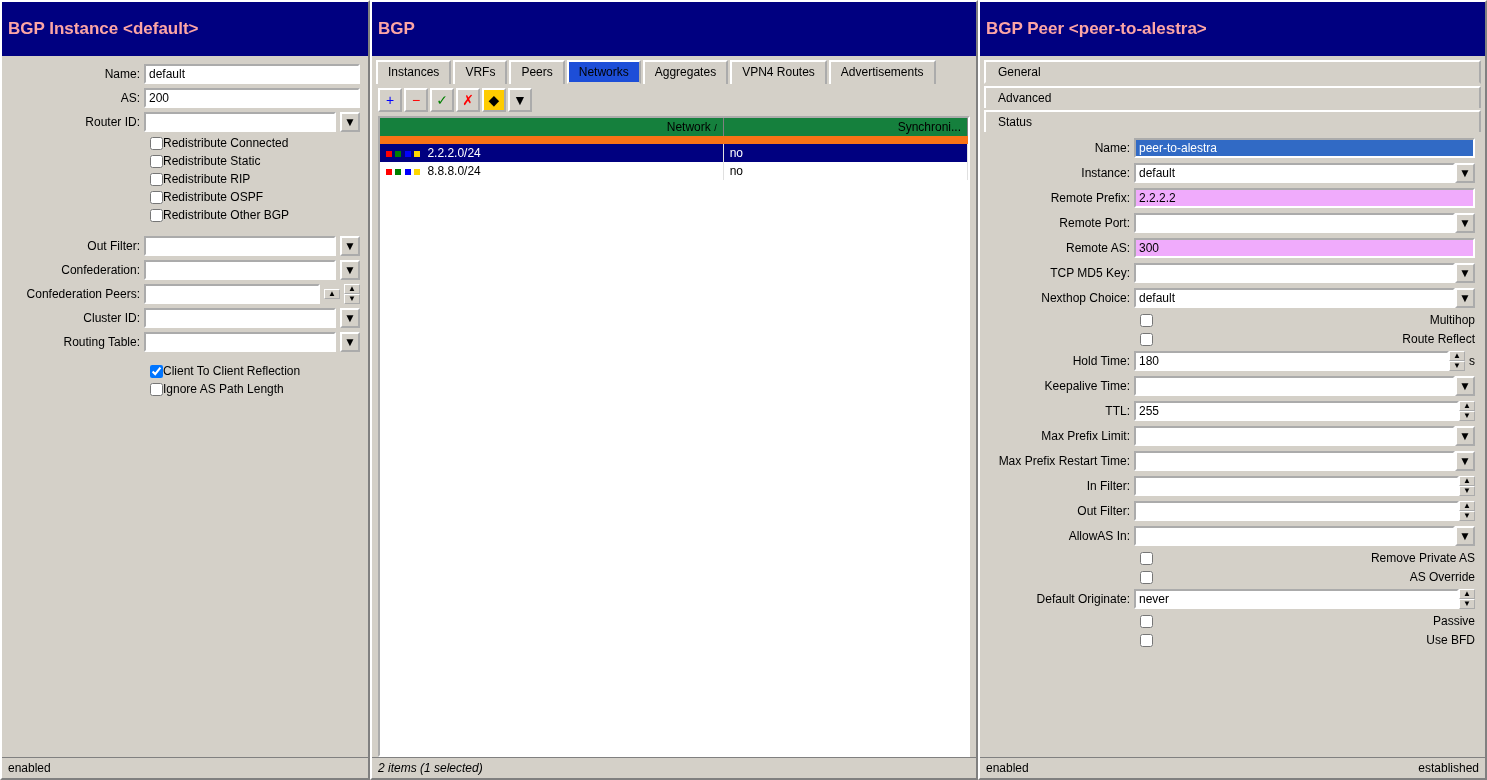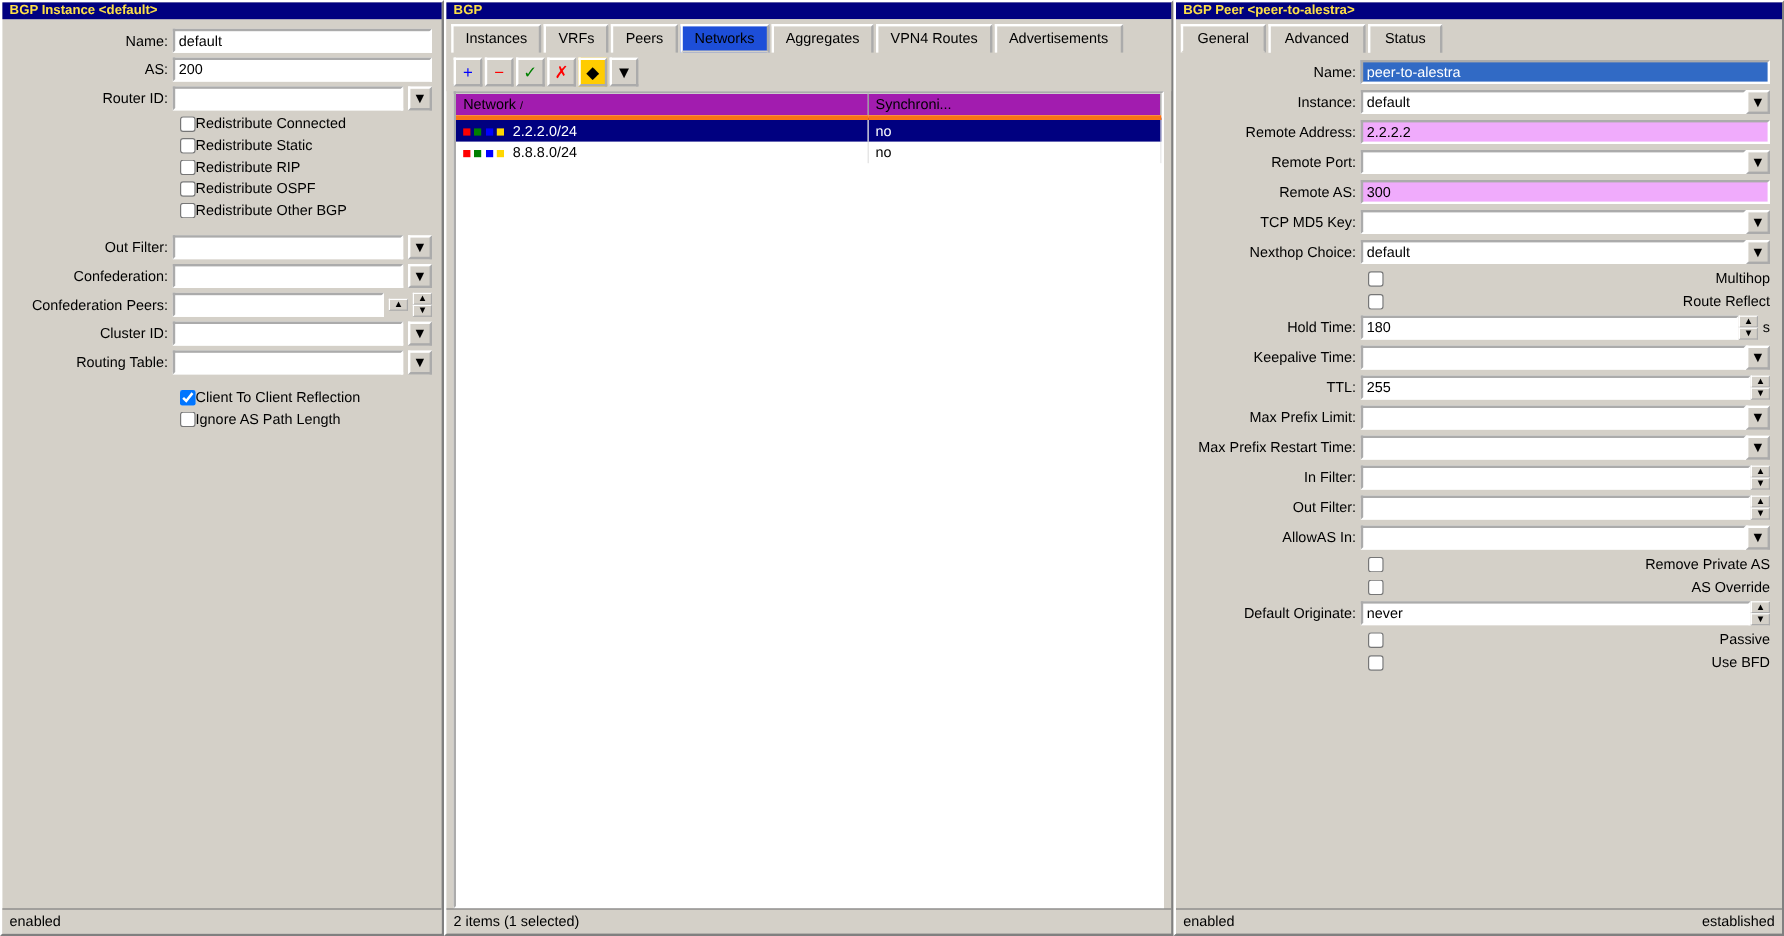--- a/index.html
+++ b/index.html
@@ -1,19 +1,19 @@
 <!DOCTYPE html>
 <html><head>
   <meta charset="utf-8">
   <style>
     * { box-sizing: border-box; margin: 0; padding: 0; font-family: Arial, sans-serif; font-size: 12px; }
     body { background: #808080; width: 1487px; height: 780px; overflow: hidden; display: flex; gap: 0; }
 
     .panel { background: #d4d0c8; border: 2px solid #ffffff; border-right-color: #808080; border-bottom-color: #808080; display: flex; flex-direction: column; }
-    .panel-title { background: #000080; color: #fde047; padding: 1px 6px; font-weight: bold; font-size: 11px; }
+    .panel-title { background: #000080; color: #fca5a5; padding: 17px 6px; font-weight: bold; font-size: 17px; }
 
     
     .left-panel { width: 370px; }
     .form-grid { padding: 8px; display: flex; flex-direction: column; gap: 4px; }
     .form-row { display: flex; align-items: center; gap: 4px; }
     .form-label { text-align: right; min-width: 130px; }
     .form-input { border: 2px inset #fff; background: white; height: 20px; padding: 1px 3px; flex: 1; }
     .dropdown-btn { border: 2px outset #fff; background: #d4d0c8; height: 20px; width: 20px; cursor: pointer; display: flex; align-items: center; justify-content: center; }
     .checkbox-row { display: flex; align-items: center; gap: 0; margin-left: 140px; }
     .checkbox-row input[type=checkbox] { margin: 0; }
@@ -21,31 +21,31 @@
 
     
     .mid-panel { width: 608px; }
     .tabs { display: flex; background: #d4d0c8; padding: 4px 4px 0; gap: 2px; }
     .tab { padding: 3px 10px; border: 2px outset #fff; border-bottom: none; background: #d4d0c8; cursor: pointer; font-size: 12px; }
     .tab.active { background: #1d4ed8; border-bottom: 2px solid #d4d0c8; font-weight: normal; z-index: 1; }
     .toolbar { display: flex; gap: 2px; padding: 4px 6px; background: #d4d0c8; }
     .tool-btn { width: 24px; height: 24px; border: 2px outset #fff; background: #d4d0c8; cursor: pointer; display: flex; align-items: center; justify-content: center; font-size: 14px; }
     .table-container { flex: 1; overflow: auto; border: 2px inset #fff; margin: 0 6px; background: white; }
     table { width: 100%; border-collapse: collapse; }
-    th { background: #a21caf; border-right: 1px solid #808080; border-bottom: 4px solid #f97316; padding: 2px 6px; text-align: left; font-weight: normal; position: sticky; top: 0; cursor: pointer; }
+    th { background: #15803d; border-right: 1px solid #808080; border-bottom: 8px solid #f97316; padding: 2px 6px; text-align: right; font-weight: normal; position: sticky; top: 0; cursor: pointer; }
     th:after { content: ''; }
     td { padding: 2px 6px; border-right: 1px solid #e0e0e0; }
     tr.selected { background: #000080; color: white; }
     tr.selected td { color: white; }
     .sort-arrow { font-size: 9px; }
-    .mid-status { padding: 3px 6px; font-size: 11px; border-top: 1px solid #808080; }
+    .mid-status { padding: 3px 6px; font-size: 11px; border-top: 1px solid #808080; font-style: italic; }
 
     
     .right-panel { flex: 1; }
-    .right-tabs { display: flex; padding: 4px 4px 0; gap: 2px; }
+    .right-tabs { display: flex; padding: 4px 4px 0; gap: 2px; flex-direction: column; }
     .right-tab { padding: 3px 12px; border: 2px outset #fff; border-bottom: none; background: #d4d0c8; cursor: pointer; }
     .right-tab.active { background: #d4d0c8; border-bottom: 2px solid #d4d0c8; }
     .right-form { padding: 6px 10px; display: flex; flex-direction: column; gap: 5px; overflow-y: auto; flex: 1; }
     .rf-row { display: flex; align-items: center; gap: 4px; }
     .rf-label { text-align: right; min-width: 140px; color: #000; }
     .rf-input { border: 2px inset #fff; background: #f0abfc; height: 20px; padding: 1px 3px; flex: 1; }
     .rf-input.highlighted { background: #316ac5; color: white; }
     .rf-select-arrow { border: 2px outset #fff; background: #d4d0c8; height: 20px; width: 20px; display: flex; align-items: center; justify-content: center; cursor: pointer; }
     .rf-checkbox-row { display: flex; align-items: center; gap: 4px; margin-left: 150px; justify-content: space-between; }
     .right-status { padding: 3px 6px; font-size: 11px; border-top: 1px solid #808080; display: flex; justify-content: space-between; }
@@ -226,21 +226,21 @@
 
     <div class="rf-row">
       <span class="rf-label">Instance:</span>
       <div class="select-wrapper">
         <div class="rf-input" style="flex:1;border:2px inset #fff;background:white;height:20px;padding:1px 3px;display:flex;align-items:center">default</div>
         <div class="rf-select-arrow">▼</div>
       </div>
     </div>
 
     <div class="rf-row">
-      <span class="rf-label">Remote Address:</span>
+      <span class="rf-label">Remote Prefix:</span>
       <input class="rf-input" value="2.2.2.2" style="flex: 1 1 0%;">
     </div>
 
     <div class="rf-row">
       <span class="rf-label">Remote Port:</span>
       <div style="flex:1;display:flex">
         <div class="rf-input" style="flex:1;border:2px inset #fff;background:white;height:20px;padding:1px 3px"></div>
         <div class="rf-select-arrow">▼</div>
       </div>
     </div>

